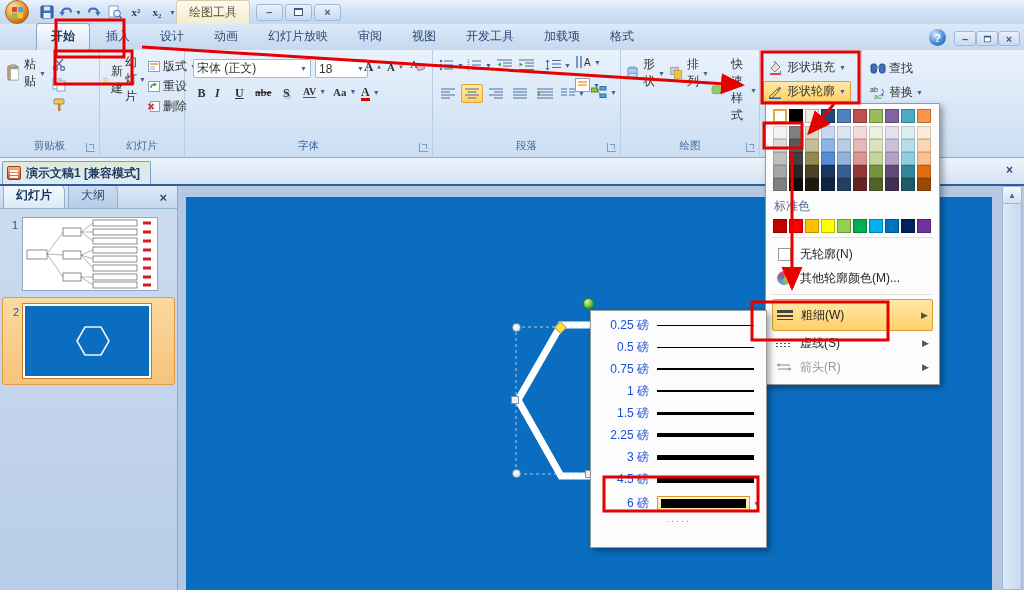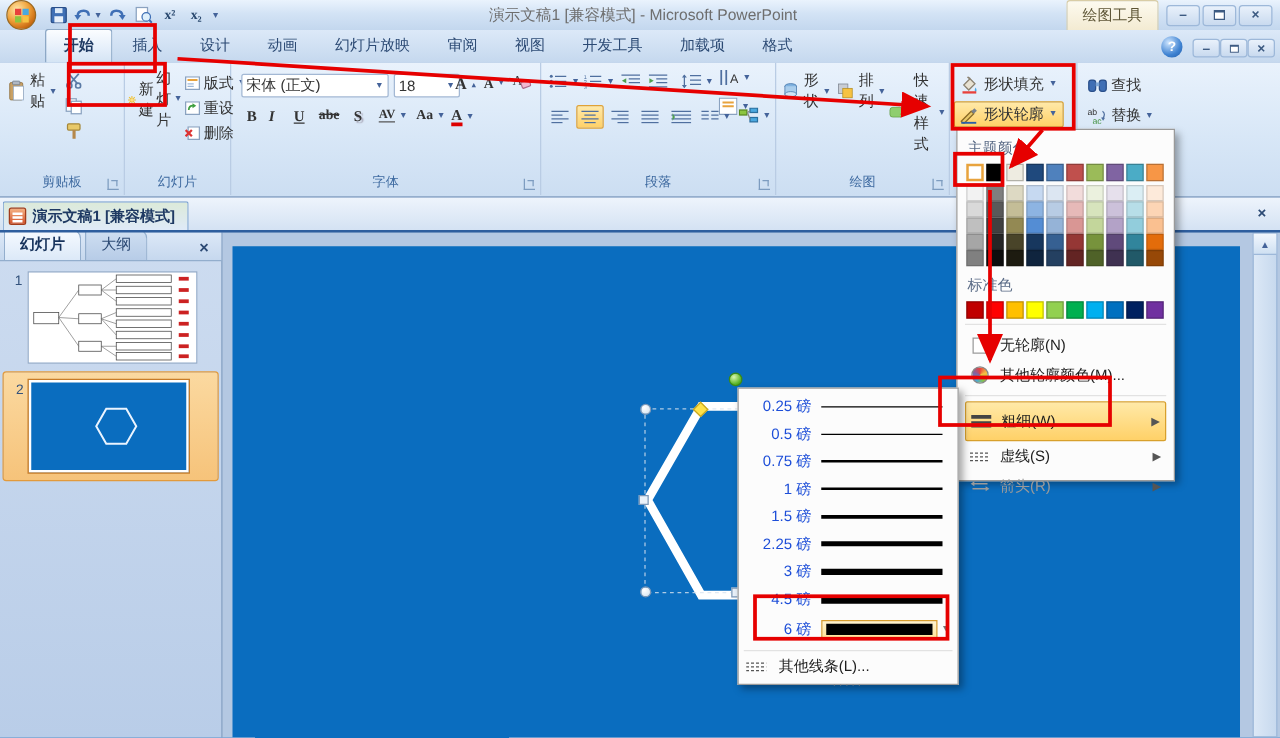--- a/index.html
+++ b/index.html
@@ -198,21 +198,20 @@
       <svg class="ic" width="14" height="14" viewBox="0 0 14 14">
           <rect x="1" y="1" width="9" height="11" fill="#fff" stroke="#8aa2c0"></rect>
           <circle cx="9" cy="8.5" r="3.4" fill="#dff0fb" stroke="#3f6fb5"></circle>
           <line x1="11.4" y1="11" x2="13.5" y2="13.2" stroke="#3f6fb5" stroke-width="1.6"></line>
         </svg>
     </span>
     <span class="qbtn serif">x²</span>
     <span class="qbtn serif">x₂</span>
     <span class="dd">▼</span>
   </div>
-  <div id="title-text">演示文稿1 [兼容模式] - Microsoft PowerPoint</div>
   <div id="ctxheader">绘图工具</div>
   <div class="wctl">
     <span class="wbtn">–</span>
     <span class="wbtn">
         <span class="restore-glyph"></span>
       </span>
     <span class="wbtn">×</span>
   </div>
 </div>
 
@@ -694,21 +693,20 @@
     <span class="hdia" style="left:370px;top:126px"></span>
   </div>
   <div id="vscroll">
     <div class="sbtn">
         <span>▲</span>
       </div>
   </div>
 </div>
 
 <div id="colormenu" class="menu abs">
-  <div class="mlabel">主题颜色</div>
   <div id="themeRow" class="swrowmain">
       <div class="sw" style="background: rgb(255, 255, 255);"></div>
       <div class="sw" style="background: rgb(0, 0, 0);"></div>
       <div class="sw" style="background: rgb(238, 236, 225);"></div>
       <div class="sw" style="background: rgb(31, 73, 125);"></div>
       <div class="sw" style="background: rgb(79, 129, 189);"></div>
       <div class="sw" style="background: rgb(192, 80, 77);"></div>
       <div class="sw" style="background: rgb(155, 187, 89);"></div>
       <div class="sw" style="background: rgb(128, 100, 162);"></div>
       <div class="sw" style="background: rgb(75, 172, 198);"></div>
@@ -874,30 +872,20 @@
     <span class="wline" style="height: 7px;"></span>
   </div>
   <div class="wrow sel" style="height:26px">
     <span class="wlabel">6 磅</span>
     <span class="wselwrap">
       <span class="wselbox">
           <span class="wline" style="height: 9px;"></span>
         </span>
       <span class="dd" style="color:#777">▼</span>
     </span>
-  </div>
-  <div class="morelines">
-    <span class="mic" style="width:20px;display:flex;justify-content:center">
-        <span class="dic">
-          <i></i>
-          <i></i>
-          <i></i>
-        </span>
-      </span>
-    <span>其他线条(L)...</span>
   </div>
   <div class="grip">·····</div>
 </div>
 
 <svg id="redoverlay" class="abs" width="1024" height="590" viewBox="0 0 1024 590">
   <defs>
     <marker id="ah" markerWidth="9" markerHeight="8" refX="7" refY="3.5" orient="auto">
       <path d="M0,0 L8,3.5 L0,7 Z" fill="#E60000"></path>
     </marker>
   </defs>

